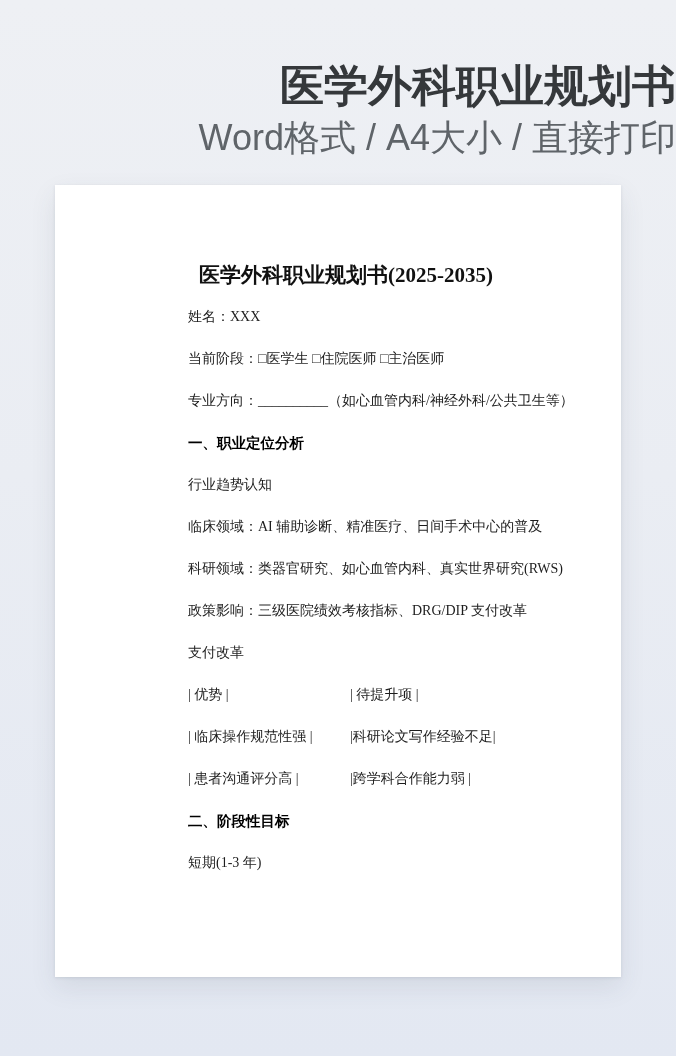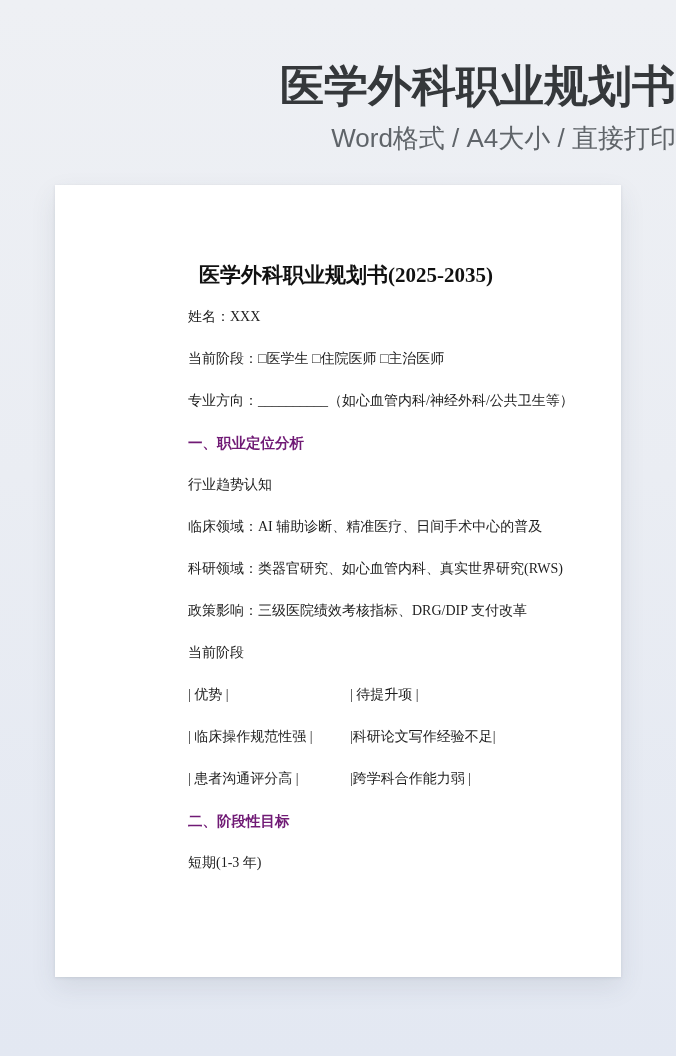--- a/index.html
+++ b/index.html
@@ -22,21 +22,21 @@
   }
   .poster-title {
     font-size: 44px;
     line-height: 46px;
     font-weight: bold;
     color: #35383b;
     letter-spacing: 0px;
   }
   .poster-subtitle {
     margin-top: 14px;
-    font-size: 26px;
+    font-size: 36px;
     line-height: 30px;
     font-weight: normal;
     color: #5f6469;
   }
 
   
   .paper {
     width: 566px;
     height: 792px;
     margin: 32px auto 0 auto;
@@ -61,21 +61,21 @@
     line-height: 42px;
     margin-left: 117px;
     margin-right: 44px;
     white-space: nowrap;
   }
 
   .doc-heading {
     font-family: "Liberation Sans", "DejaVu Sans", sans-serif;
     font-weight: bold;
     font-size: 14.5px;
-    color: #701a75;
+    color: #000000;
   }
 
   .doc-row {
     display: flex;
   }
   .doc-row .cell-left {
     width: 162px;
     flex: 0 0 162px;
   }
   .doc-row .cell-right {
@@ -103,21 +103,21 @@
   <div class="doc-line doc-heading">一、职业定位分析</div>
 
   <div class="doc-line">行业趋势认知</div>
 
   <div class="doc-line">临床领域：AI 辅助诊断、精准医疗、日间手术中心的普及</div>
 
   <div class="doc-line">科研领域：类器官研究、如心血管内科、真实世界研究(RWS)</div>
 
   <div class="doc-line">政策影响：三级医院绩效考核指标、DRG/DIP 支付改革</div>
 
-  <div class="doc-line">当前阶段</div>
+  <div class="doc-line">支付改革</div>
 
   <div class="doc-line doc-row">
     <span class="cell-left">| 优势 |</span>
     <span class="cell-right">| 待提升项 |</span>
   </div>
 
   <div class="doc-line doc-row">
     <span class="cell-left">| 临床操作规范性强 |</span>
     <span class="cell-right">|科研论文写作经验不足|</span>
   </div>

